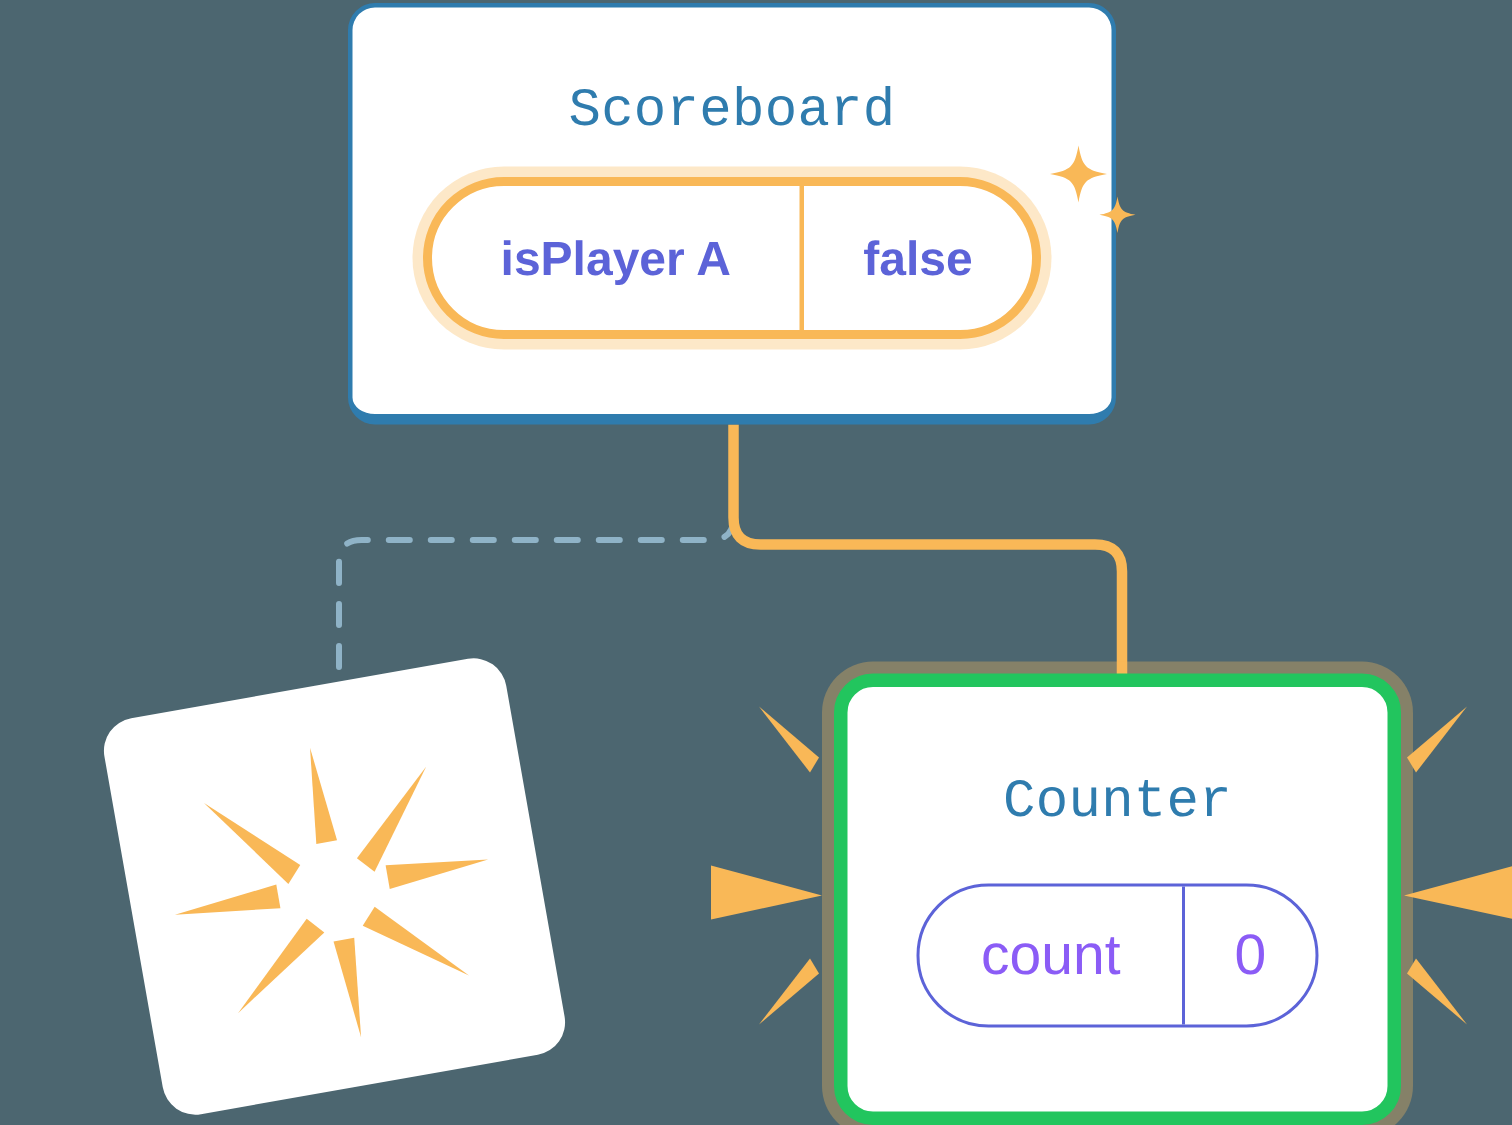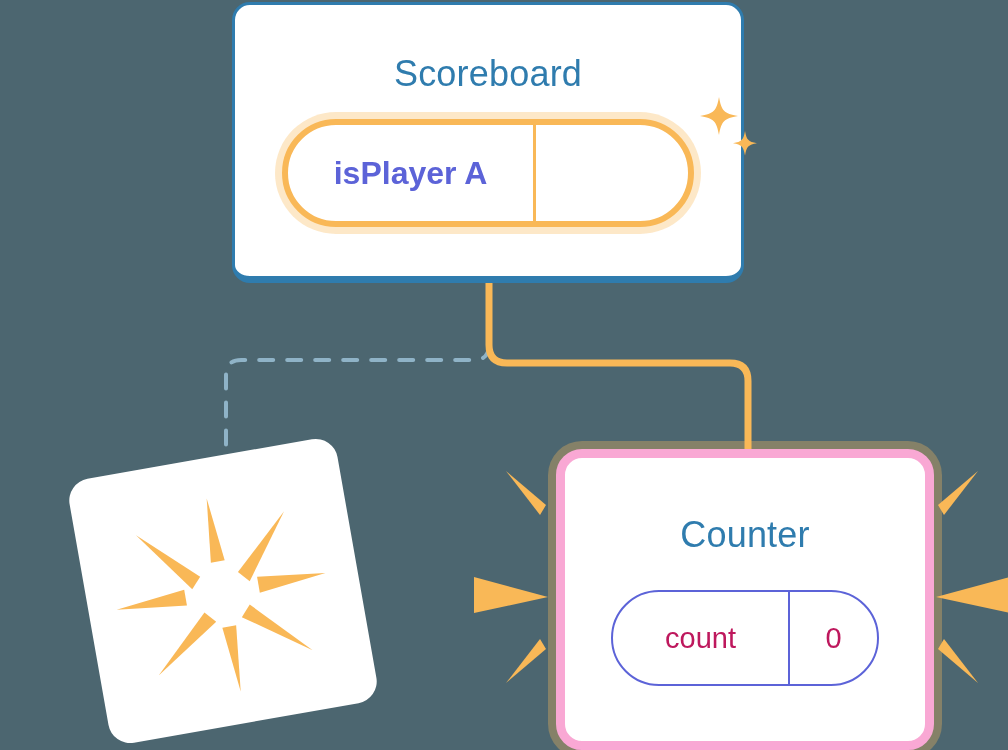--- a/index.html
+++ b/index.html
@@ -45,20 +45,21 @@
     border-bottom-width: 7px;
     border-radius: 18px;
     z-index: 3;
   }
   .card-title {
     text-align: center;
     color: #2f7cae;
     font-size: 36px;
     font-weight: 400;
     letter-spacing: 0.2px;
+    font-family: Liberation Mono, monospace;
   }
   .scoreboard-card .card-title {
     margin-top: 48px;
   }
 
   
   .pill-wrap {
     display: flex;
     justify-content: center;
   }
@@ -99,22 +100,22 @@
 
   .pill-plain {
     width: 268px;
     height: 96px;
     border: 2px solid #5c63d8;
     border-radius: 52px;
     margin-top: 34px;
   }
   .pill-plain .pill-key,
   .pill-plain .pill-val {
-    font-size: 29px;
-    color: #be185d;
+    font-size: 38px;
+    color: #8b5cf6;
   }
   .pill-plain .pill-key {
     flex: 0 0 175px;
     border-right: 2px solid #5c63d8;
   }
   .pill-plain .pill-val {
     flex: 1 1 auto;
   }
 
   
@@ -129,21 +130,21 @@
 
   
   .counter-card {
     position: absolute;
     left: 556px;
     top: 449px;
     width: 378px;
     height: 301px;
     box-sizing: border-box;
     background: #ffffff;
-    border: 9px solid #f9a8d4;
+    border: 9px solid #22c55e;
     border-radius: 26px;
     z-index: 3;
     box-shadow: 0 0 0 8px rgba(249,184,87,0.33);
   }
   .counter-card .card-title {
     margin-top: 56px;
   }
 
   
   .rays-left, .rays-right {
@@ -193,20 +194,21 @@
 
     <path d="M 489 283 L 489 345 Q 489 363 507 363 L 730 363 Q 748 363 748 381 L 748 458" fill="none" stroke="#f9b857" stroke-width="7" stroke-linecap="butt"></path>
   </svg>
 
   <div class="scoreboard-card">
     <div class="card-title">Scoreboard</div>
 
     <div class="pill-wrap">
       <div class="pill pill-hot">
         <div class="pill-key">isPlayer A</div>
+        <div class="pill-val">false</div>
       </div>
     </div>
 
     <svg class="sparkles" viewBox="0 0 80 80">
       <path d="M 26 4 C 28.5 18 31 20.5 45 23 C 31 25.5 28.5 28 26 42 C 23.5 28 21 25.5 7 23 C 21 20.5 23.5 18 26 4 Z" fill="#f9b857"></path>
       <path d="M 52 38 C 53.6 47 55.2 48.6 64 50.2 C 55.2 51.8 53.6 53.4 52 62.4 C 50.4 53.4 48.8 51.8 40 50.2 C 48.8 48.6 50.4 47 52 38 Z" fill="#f9b857"></path>
     </svg>
   </div>
 
   <div class="spark-card">

